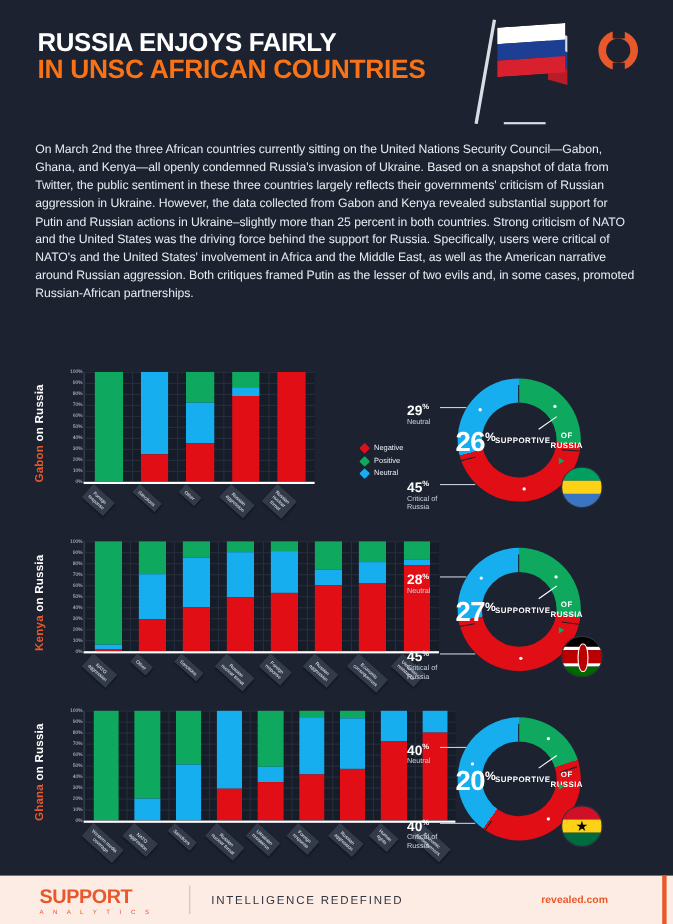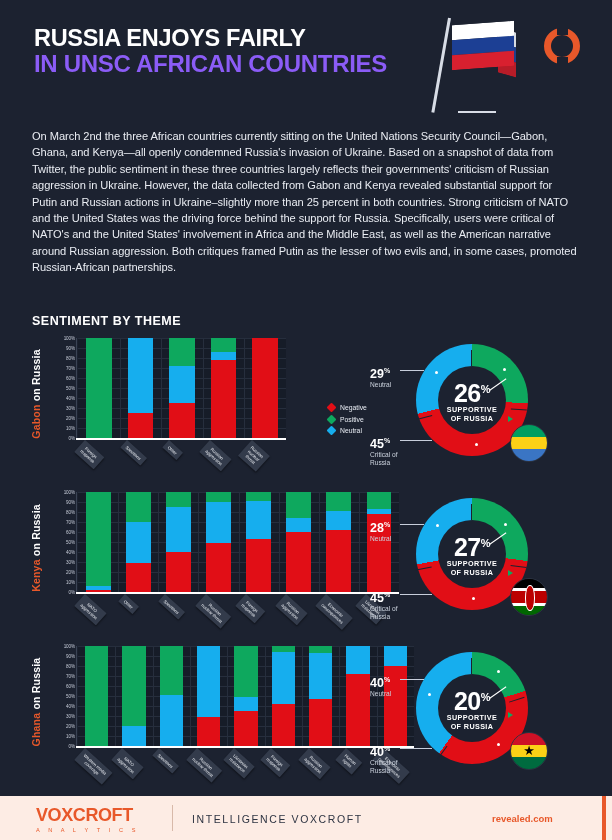--- a/index.html
+++ b/index.html
@@ -14,21 +14,21 @@
   .page{position:relative;width:612px;height:840px;}
 
   
   .header{position:absolute;left:0;top:0;width:540px;height:120px;}
   .title{
     position:absolute;left:34px;top:26px;
     font-size:23.5px;line-height:25px;font-weight:bold;
     letter-spacing:-0.3px;
   }
   .title .l1,.title .l2{color:#ffffff;display:block;}
-  .title .l3{color:#8b5cf6;display:block;font-size:24px;}
+  .title .l3{color:#f97316;display:block;font-size:24px;}
 
   
   .flagwrap{position:absolute;left:430px;top:18px;width:85px;height:100px;}
   .pole{position:absolute;left:18px;top:0;width:3px;height:96px;background:#d8dde6;
         transform:rotate(10deg);transform-origin:top;}
   .pole-base{position:absolute;left:28px;top:93px;width:38px;height:2px;background:#d8dde6;}
   .flag{position:absolute;left:22px;top:5px;width:62px;height:45px;overflow:hidden;
         transform:skewY(-4deg);}
   .flag .s{position:absolute;left:0;width:62px;height:15px;}
   .flag .s1{top:0;background:#ffffff;}
@@ -124,21 +124,21 @@
   .dia.pos{background:#0ea85e;}
   .dia.neu{background:#16aeee;}
   .lgtxt{font-size:6.8px;color:#e8ecf3;}
 
   
   .donut-wrap{position:absolute;right:8px;top:0;width:212px;height:150px;}
   .donut{position:absolute;left:48px;top:6px;width:112px;height:112px;border-radius:50%;}
   .donut .hole{position:absolute;left:22px;top:22px;width:68px;height:68px;
                border-radius:50%;background:#1c2230;}
   .dctr{position:absolute;left:22px;top:22px;width:68px;height:68px;
-        display:flex;flex-direction:column;align-items:center;justify-content:center;}
+        display:flex;flex-direction:row;align-items:center;justify-content:center;}
   .dbig{font-size:25px;font-weight:bold;line-height:24px;letter-spacing:-.5px;}
   .dbig sup{font-size:11px;font-weight:bold;vertical-align:super;}
   .dsub{font-size:7.2px;font-weight:bold;letter-spacing:.4px;line-height:9px;text-align:center;}
 
   .callout{position:absolute;}
   .callout .num{font-size:12.5px;font-weight:bold;line-height:13px;}
   .callout .num sup{font-size:7px;vertical-align:super;}
   .callout .cap{font-size:6.6px;color:#ccd3de;line-height:8px;}
   .leader{position:absolute;height:1.2px;background:#c7cedb;}
   .dotw{position:absolute;width:3px;height:3px;border-radius:50%;background:#ffffff;}
@@ -189,21 +189,20 @@
 
     <div class="vxmark">
       <div class="ring"></div>
         <div class="gapT"></div>
         <div class="gapB"></div>
     </div>
   </div>
 
   <div class="bodytext">On March 2nd the three African countries currently sitting on the United Nations Security Council—Gabon, Ghana, and Kenya—all openly condemned Russia's invasion of Ukraine. Based on a snapshot of data from Twitter, the public sentiment in these three countries largely reflects their governments' criticism of Russian aggression in Ukraine. However, the data collected from Gabon and Kenya revealed substantial support for Putin and Russian actions in Ukraine–slightly more than 25 percent in both countries. Strong criticism of NATO and the United States was the driving force behind the support for Russia. Specifically, users were critical of NATO's and the United States' involvement in Africa and the Middle East, as well as the American narrative around Russian aggression. Both critiques framed Putin as the lesser of two evils and, in some cases, promoted Russian-African partnerships.</div>
 
-  <div class="sec-head">SENTIMENT BY THEME</div>
 
   <div class="block b1">
     <div class="vlabel">
       <span><b class="country">Gabon</b>
             <b class="onr">on Russia</b></span>
     </div>
     <div class="plot p1">
       <div class="yaxis">
           <div class="ytick" style="top: 0%;">100%</div>
           <div class="ytick" style="top: 10%;">90%</div>
@@ -646,22 +645,22 @@
           <div class="row" style="background: rgb(206, 17, 38); top: 0%; height: 33%;"></div>
           <div class="row" style="background: rgb(252, 209, 22); top: 33%; height: 33%;"></div>
           <div class="row" style="background: rgb(0, 107, 63); top: 66%; height: 34%;"></div>
           <div style="position: absolute; left: 0px; right: 0px; top: 30%; text-align: center; font-size: 13px; color: rgb(0, 0, 0); line-height: 13px;">★</div>
         </div>
       </div>
   </div>
 
   <div class="footer">
     <div class="vox-logo">
-      <div class="vox-main">VOXCROFT</div>
+      <div class="vox-main">SUPPORT</div>
       <div class="vox-sub">A N A L Y T I C S</div>
     </div>
     <div class="fdiv"></div>
-    <div class="ftag">INTELLIGENCE VOXCROFT</div>
+    <div class="ftag">INTELLIGENCE REDEFINED</div>
     <div class="furl">revealed.com</div>
     <div class="accent"></div>
   </div>
 
 </div>
 
 </body></html>

